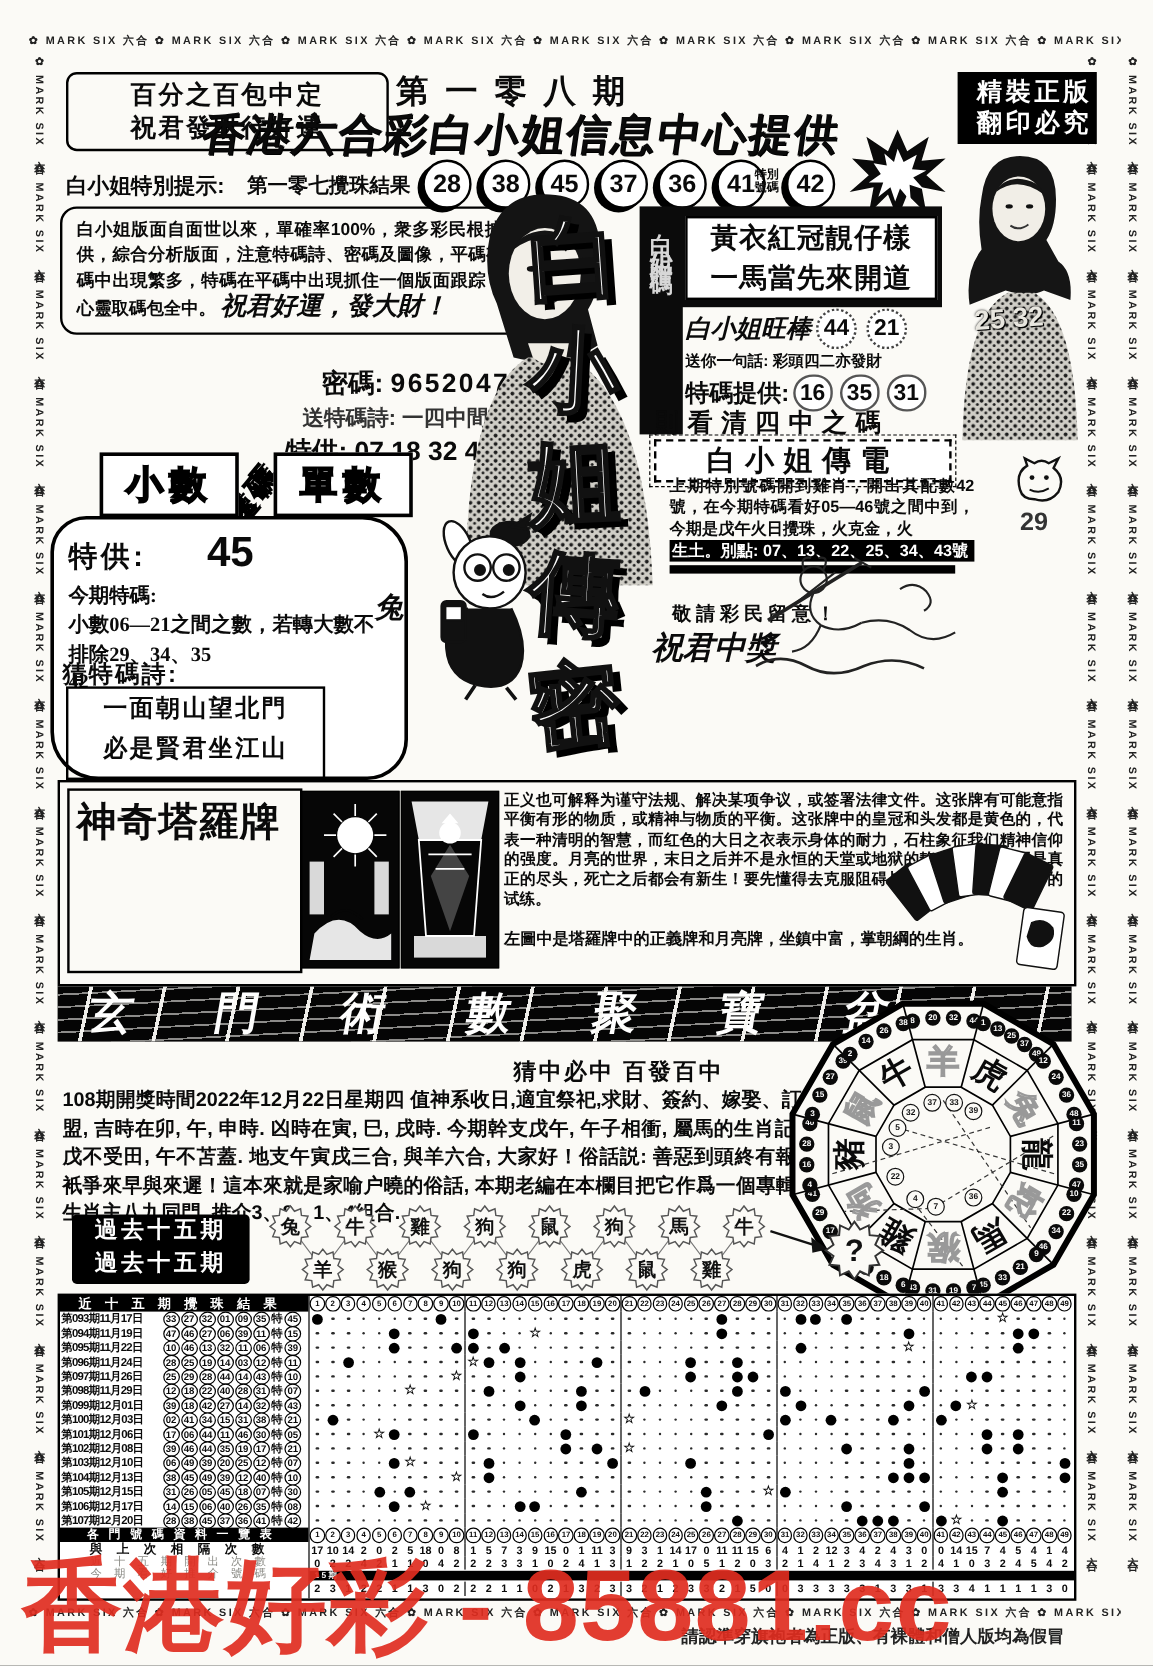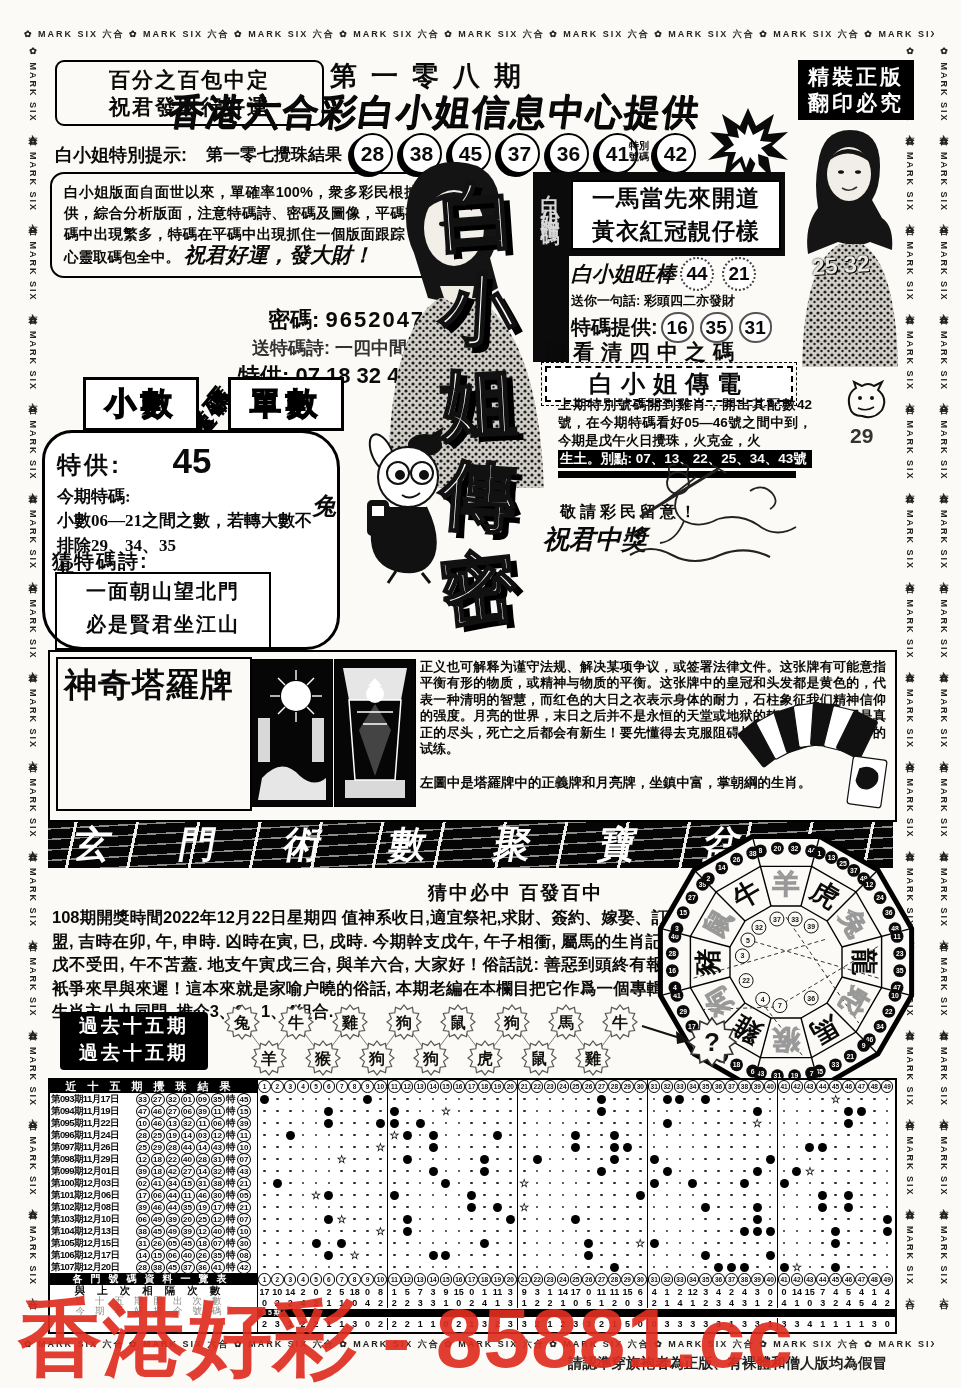--- a/index.html
+++ b/index.html
@@ -115,21 +115,21 @@
   <div class="bstrip bvert abs" style="left:22px;top:46px;width:22px;height:1286px;">✿ MARK SIX 六合   ✿ MARK SIX 六合   ✿ MARK SIX 六合   ✿ MARK SIX 六合   ✿ MARK SIX 六合   ✿ MARK SIX 六合   ✿ MARK SIX 六合   ✿ MARK SIX 六合   ✿ MARK SIX 六合   ✿ MARK SIX 六合   ✿ MARK SIX 六合   ✿ MARK SIX 六合   ✿ MARK SIX 六合   ✿ MARK SIX 六合   </div>
   <div class="bstrip bvert abs" style="left:899px;top:46px;width:22px;height:1286px;">✿ MARK SIX 六合   ✿ MARK SIX 六合   ✿ MARK SIX 六合   ✿ MARK SIX 六合   ✿ MARK SIX 六合   ✿ MARK SIX 六合   ✿ MARK SIX 六合   ✿ MARK SIX 六合   ✿ MARK SIX 六合   ✿ MARK SIX 六合   ✿ MARK SIX 六合   ✿ MARK SIX 六合   ✿ MARK SIX 六合   ✿ MARK SIX 六合   </div>
   <div class="bstrip bvert abs" style="left:931px;top:46px;width:24px;height:1286px;">✿ MARK SIX 六合   ✿ MARK SIX 六合   ✿ MARK SIX 六合   ✿ MARK SIX 六合   ✿ MARK SIX 六合   ✿ MARK SIX 六合   ✿ MARK SIX 六合   ✿ MARK SIX 六合   ✿ MARK SIX 六合   ✿ MARK SIX 六合   ✿ MARK SIX 六合   ✿ MARK SIX 六合   ✿ MARK SIX 六合   ✿ MARK SIX 六合   </div>
 
   <div class="sloganbox abs" style="left:55px;top:60px;width:245px;">
     <div>百分之百包中定</div>
     <div>祝君發財行好運</div>
   </div>
   <div class="issue abs" style="left:330px;top:58px;">第一零八期</div>
   <div class="maintitle abs" style="left:168px;top:88px;">香港六合彩白小姐信息中心提供</div>
-  <div class="stampbox abs" style="left:798px;top:60px;width:108px;">
+  <div class="stampbox abs" style="left:798px;top:60px;width:108px;text-align:right;">
     <div>精裝正版</div>
     <div>翻印必究</div>
   </div>
 
   <div class="rlabel abs" style="left:55px;top:143px;">白小姐特別提示:</div>
   <div class="rlabel abs" style="left:206px;top:143px;font-size:17px;">第一零七攪珠結果</div>
   <div class="ballrow abs" id="balls" style="left:352px;top:133px;">
       <div class="ball">28</div>
       <div class="ball">38</div>
       <div class="ball">45</div>
@@ -192,22 +192,22 @@
     <div style="transform:rotate(-4deg);">白</div>
     <div style="transform:rotate(3deg);">小</div>
     <div style="transform:rotate(-3deg);">姐</div>
     <div style="transform:rotate(4deg);">傳</div>
     <div style="transform:rotate(-6deg);">密</div>
   </div>
 
   <div class="giftbox abs" style="left:533px;top:172px;width:252px;height:190px;">
     <div class="vlabel abs" style="left:4px;top:8px;height:170px;">白小姐贈碼</div>
     <div class="bannerbox abs" style="left:38px;top:8px;width:206px;">
+      <div>黃衣紅冠靚仔樣</div>
       <div>一馬當先來開道</div>
-      <div>黃衣紅冠靚仔樣</div>
     </div>
     <div class="abs" style="left:36px;top:84px;width:212px;height:106px;background:#fbfaf6;padding:1px 2px;">
       <div style="display:flex;align-items:center;">
         <span class="scriptline" style="font-size:21px;">白小姐旺棒</span>
         <span id="wang-nums"><span class="dcirc">44</span><span class="dcirc">21</span></span>
       </div>
       <div class="dist" style="font-size:13px;font-weight:900;margin-top:1px;">
         <span>送你一句話:</span>
         <span>彩頭四二亦發財</span>
       </div>

